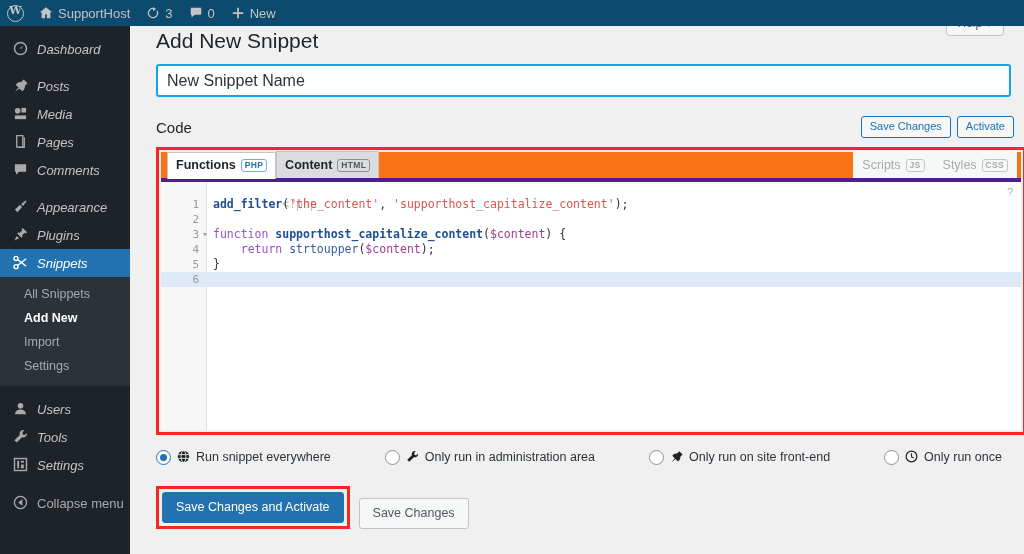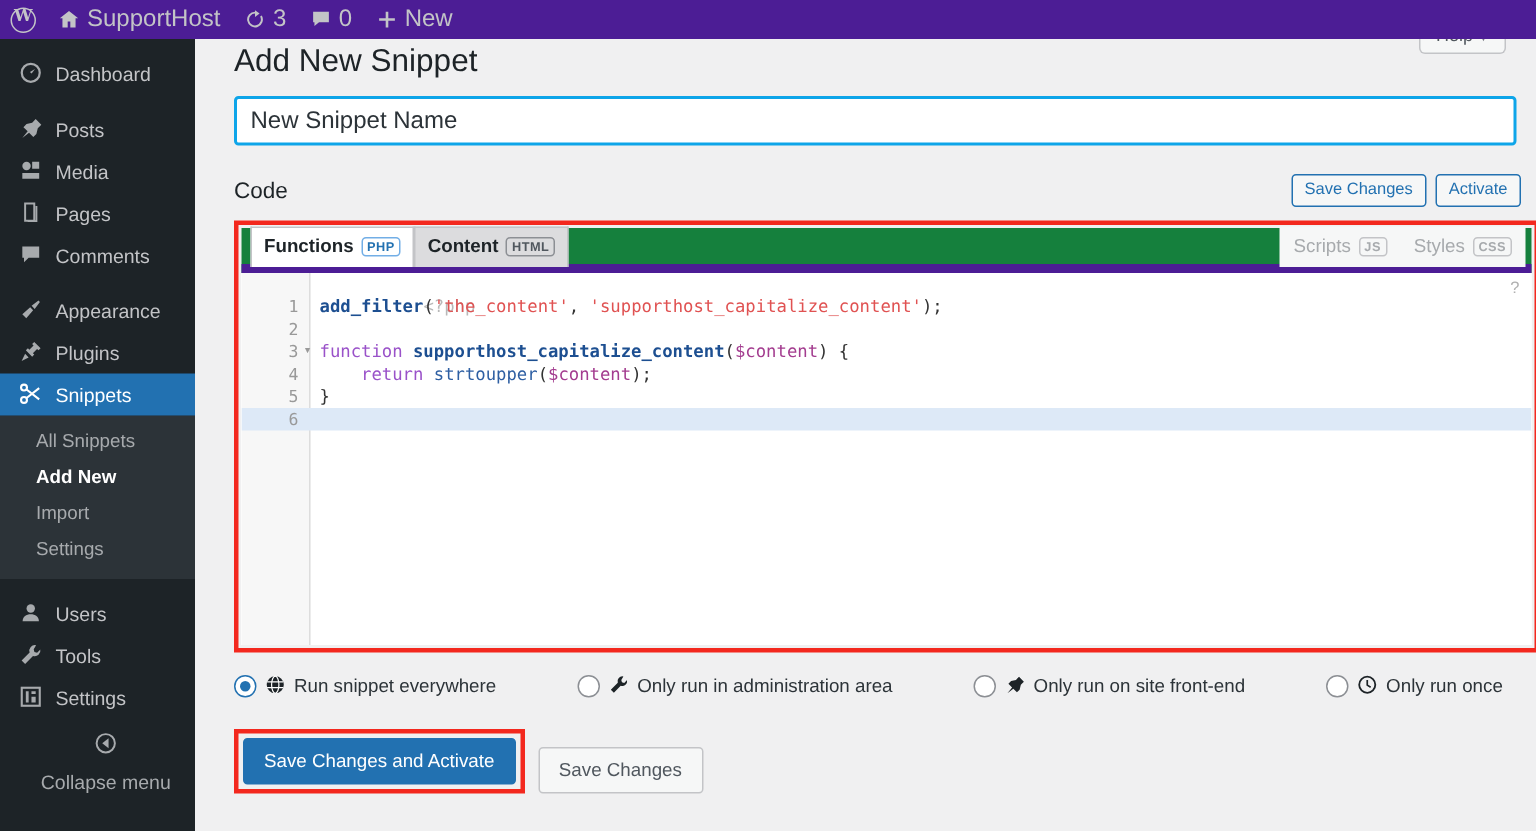--- a/index.html
+++ b/index.html
@@ -7,23 +7,23 @@
     width: 1024px; height: 554px;
     font-family: "Liberation Sans", sans-serif;
     background: #f0f0f1;
     overflow: hidden;
   }
   body { position: relative; }
 
   
   #adminbar {
     position: absolute; top: 0; left: 0; width: 1024px; height: 26px;
-    background: #4c1d95; color: #c3c4c7;
+    background: #0c4a6e; color: #c3c4c7;
     display: flex; align-items: center;
-    font-size: 16px; z-index: 50;
+    font-size: 13px; z-index: 50;
   }
   .ab-item {
     display: flex; align-items: center; gap: 5px;
     height: 26px; padding: 0 8px; color: #c3c4c7; white-space: nowrap;
   }
   .ab-item:first-child { padding-left: 7px; padding-right: 7px; }
   .ab-glyph { display: inline-block; line-height: 1; }
   .wp-logo {
     width: 17px; height: 17px; border-radius: 50%;
     border: 1.7px solid #c3c4c7; position: relative; display: inline-block;
@@ -39,21 +39,21 @@
   #sidebar {
     position: absolute; top: 26px; left: 0; width: 130px; height: 528px;
     background: #1d2327; color: #c3c4c7; font-size: 13px;
   }
   .menu-sep { height: 9px; }
   .menu-item {
     display: flex; align-items: center; gap: 8px;
     height: 28px; padding-left: 11px; color: #c3c4c7;
     position: relative;
   }
-  .menu-item .mi-label { font-size: 13px; line-height: 1; }
+  .menu-item .mi-label { font-size: 13px; line-height: 1; font-style: italic; }
   .menu-item.current {
     background: #2271b1; color: #fff; font-weight: normal;
   }
   .menu-item.current::after {
     content: ""; position: absolute; right: -7px; top: 50%;
     margin-top: -7px; width: 0; height: 0;
     border-top: 7px solid transparent; border-bottom: 7px solid transparent;
     border-left: 7px solid #f0f0f1;
   }
   .mi-icon {
@@ -63,21 +63,21 @@
   .menu-item.current .mi-icon { color: #fff; }
   #submenu {
     background: #2c3338; padding: 5px 0 8px 0;
   }
   .submenu-item {
     padding: 4px 0 4px 24px; font-size: 12.5px; color: #a7aaad; line-height: 16px;
   }
   .submenu-item.current { color: #fff; font-weight: bold; }
   .collapse {
     display: flex; align-items: center; gap: 8px;
-    height: 30px; padding-left: 11px; color: #a7aaad; font-size: 13px; flex-direction: column;
+    height: 30px; padding-left: 11px; color: #a7aaad; font-size: 13px;
   }
 
   
   #content {
     position: absolute; top: 10px; left: 130px;
     width: 894px; height: 528px; background: #f0f0f1;
     padding: 0 10px 0 26px;
   }
   #help-btn {
     position: absolute; right: 20px; top: 2px;
@@ -116,23 +116,23 @@
   
   #editor-highlight {
     border: 3px solid #f3281e; margin-top: 6px;
     width: 870px; height: 288px; background: #f0f0f1;
     position: relative;
   }
   .editor-wrap {
     position: absolute; inset: 2px; background: #fff;
   }
   .tabbar {
-    height: 30px; display: flex; align-items: center;
-    background: #15803d; padding: 0 4px 0 6px;
-    border-bottom: 6px solid #4c1d95;
+    height: 30px; display: flex; align-items: flex-end;
+    background: #f97316; padding: 0 4px 0 6px;
+    border-bottom: 4px solid #4c1d95;
   }
   .tab {
     display: flex; align-items: center; gap: 5px;
     font-size: 12.5px; color: #1d2327; font-weight: bold;
     padding: 5px 8px 5px 8px; height: 27px;
     border: 1px solid transparent; border-bottom: none;
     line-height: 1.2;
   }
   .tab.active {
     background: #fff; border-color: #c3c4c7;

